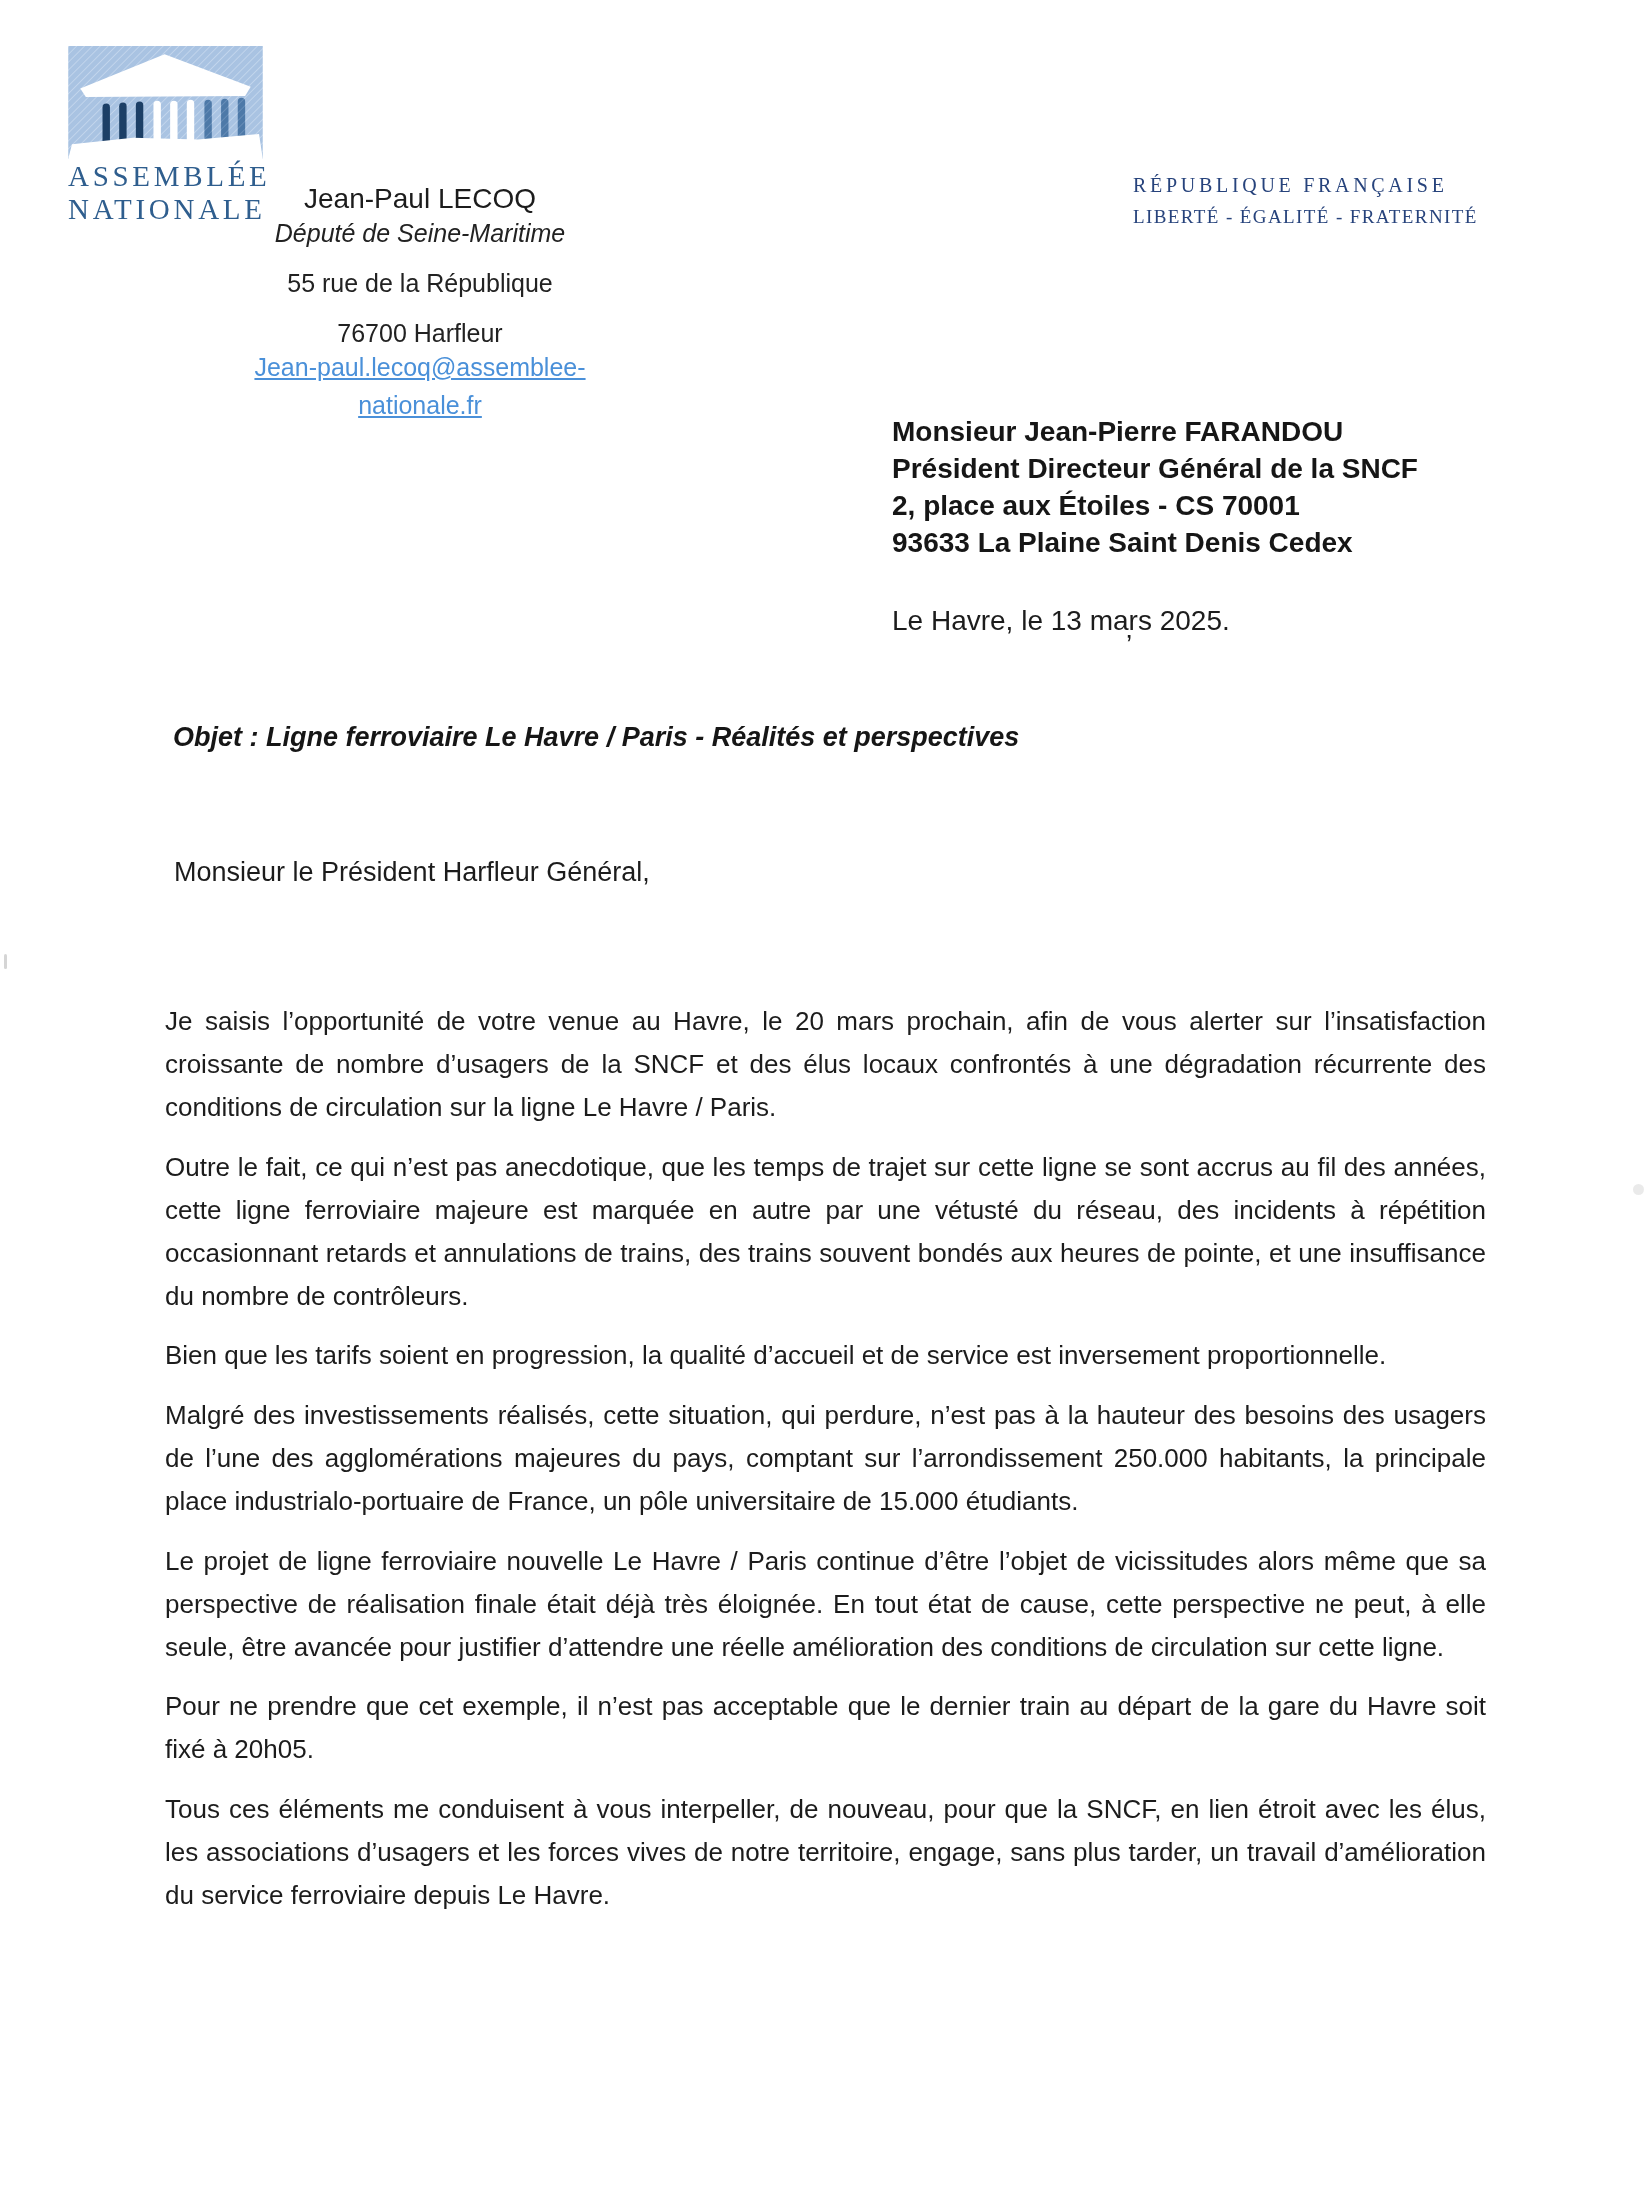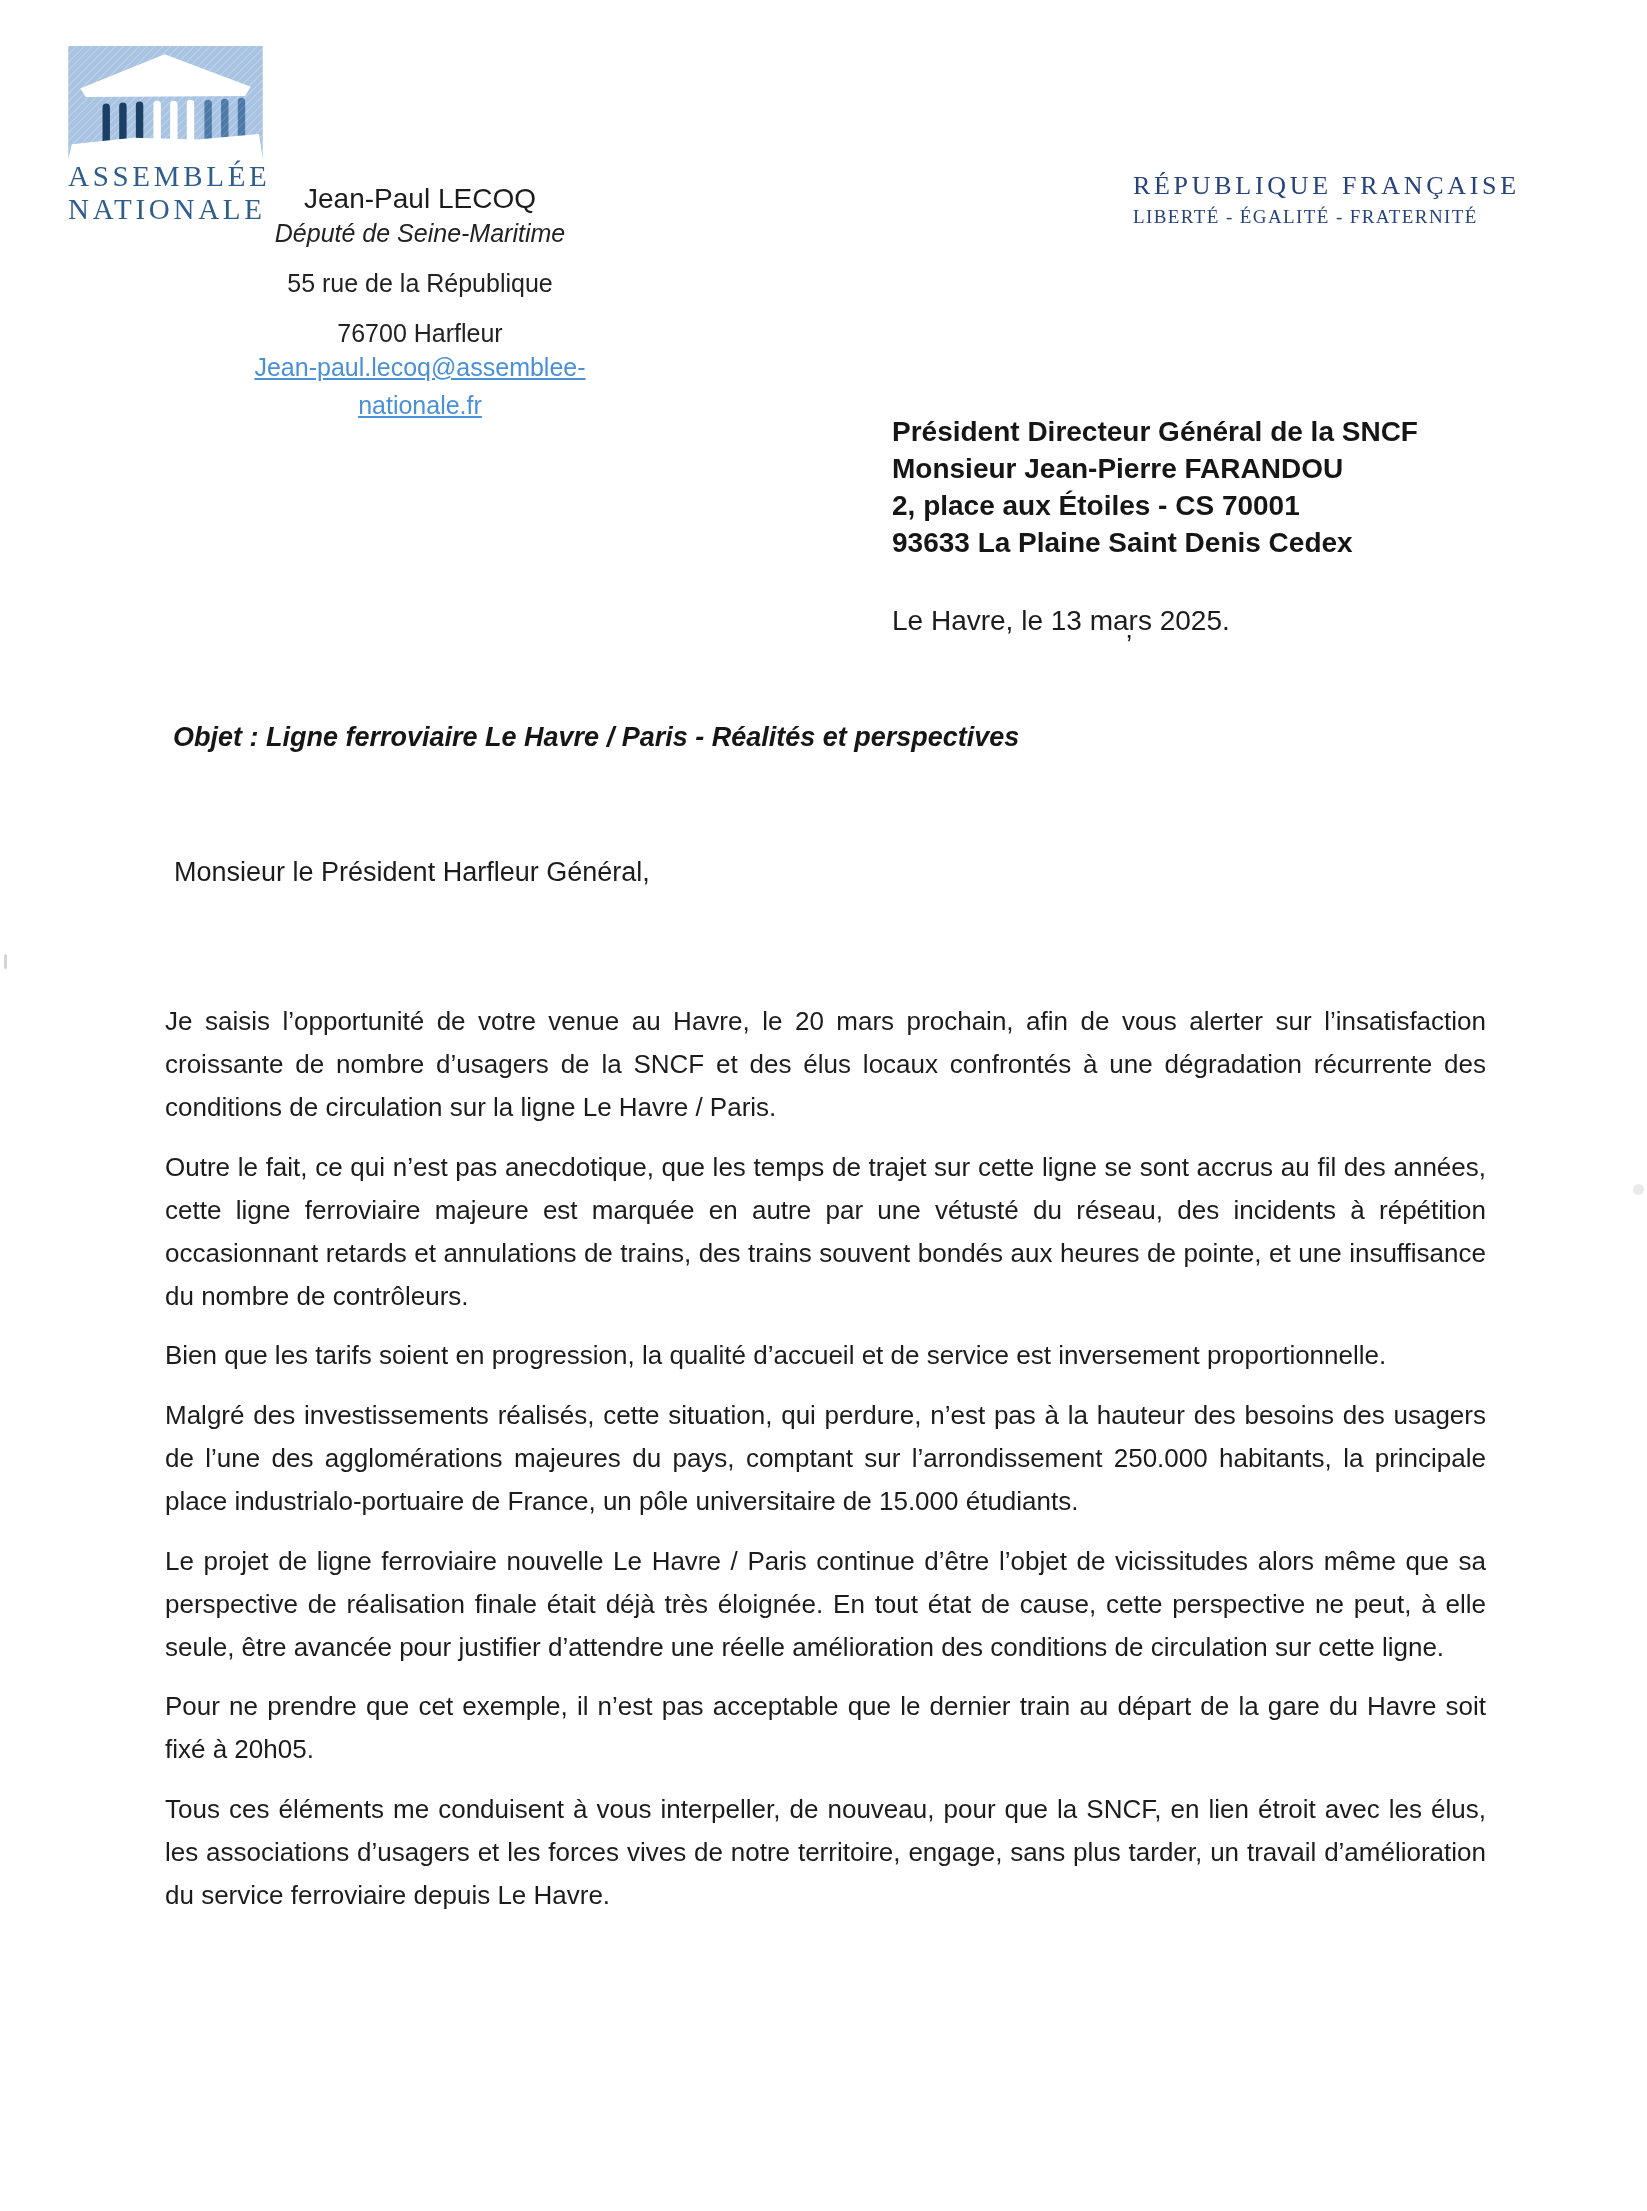--- a/index.html
+++ b/index.html
@@ -34,21 +34,21 @@
   .sender-title  { font-size: 25px; font-style: italic; color: #222; }
   .sender-addr   { font-size: 25px; color: #222; margin-top: 16px; }
   .sender-email a, .sender-email span {
     font-size: 25px; color: #4a90d9; text-decoration: underline; cursor: pointer;
   }
 
   .republic-block {
     position: absolute; left: 1133px; top: 169px; width: 408px;
     font-family: "Liberation Serif", serif; color: #27437c; white-space: nowrap;
   }
-  .republic-line1 { font-size: 26px; letter-spacing: 3.7px; line-height: 33px; }
+  .republic-line1 { font-size: 20px; letter-spacing: 3.7px; line-height: 33px; }
   .republic-line2 { font-size: 19px; letter-spacing: 1.4px; line-height: 30px; }
 
   
   .recipient-block {
     position: absolute; left: 892px; top: 413px;
     font-size: 28px; font-weight: 700; line-height: 37px; color: #161616;
     white-space: nowrap;
   }
   .dateline {
     position: absolute; left: 892px; top: 605px;
@@ -129,22 +129,22 @@
       <span>Jean-paul.lecoq@assemblee-nationale.fr</span>
     </div>
   </div>
 
   <div class="republic-block">
     <div class="republic-line1">RÉPUBLIQUE FRANÇAISE</div>
     <div class="republic-line2">LIBERTÉ - ÉGALITÉ - FRATERNITÉ</div>
   </div>
 
   <div class="recipient-block">
+    <div>Monsieur Jean-Pierre FARANDOU</div>
     <div>Président Directeur Général de la SNCF</div>
-    <div>Monsieur Jean-Pierre FARANDOU</div>
     <div>2, place aux Étoiles - CS 70001</div>
     <div>93633 La Plaine Saint Denis Cedex</div>
   </div>
 
   <div class="dateline">Le Havre, le 13 mars 2025.</div>
   <div class="date-stray">’</div>
 
   <div class="subject">Objet : Ligne ferroviaire Le Havre / Paris - Réalités et perspectives</div>
 
   <div class="salutation">Monsieur le Président Harfleur Général,</div>

